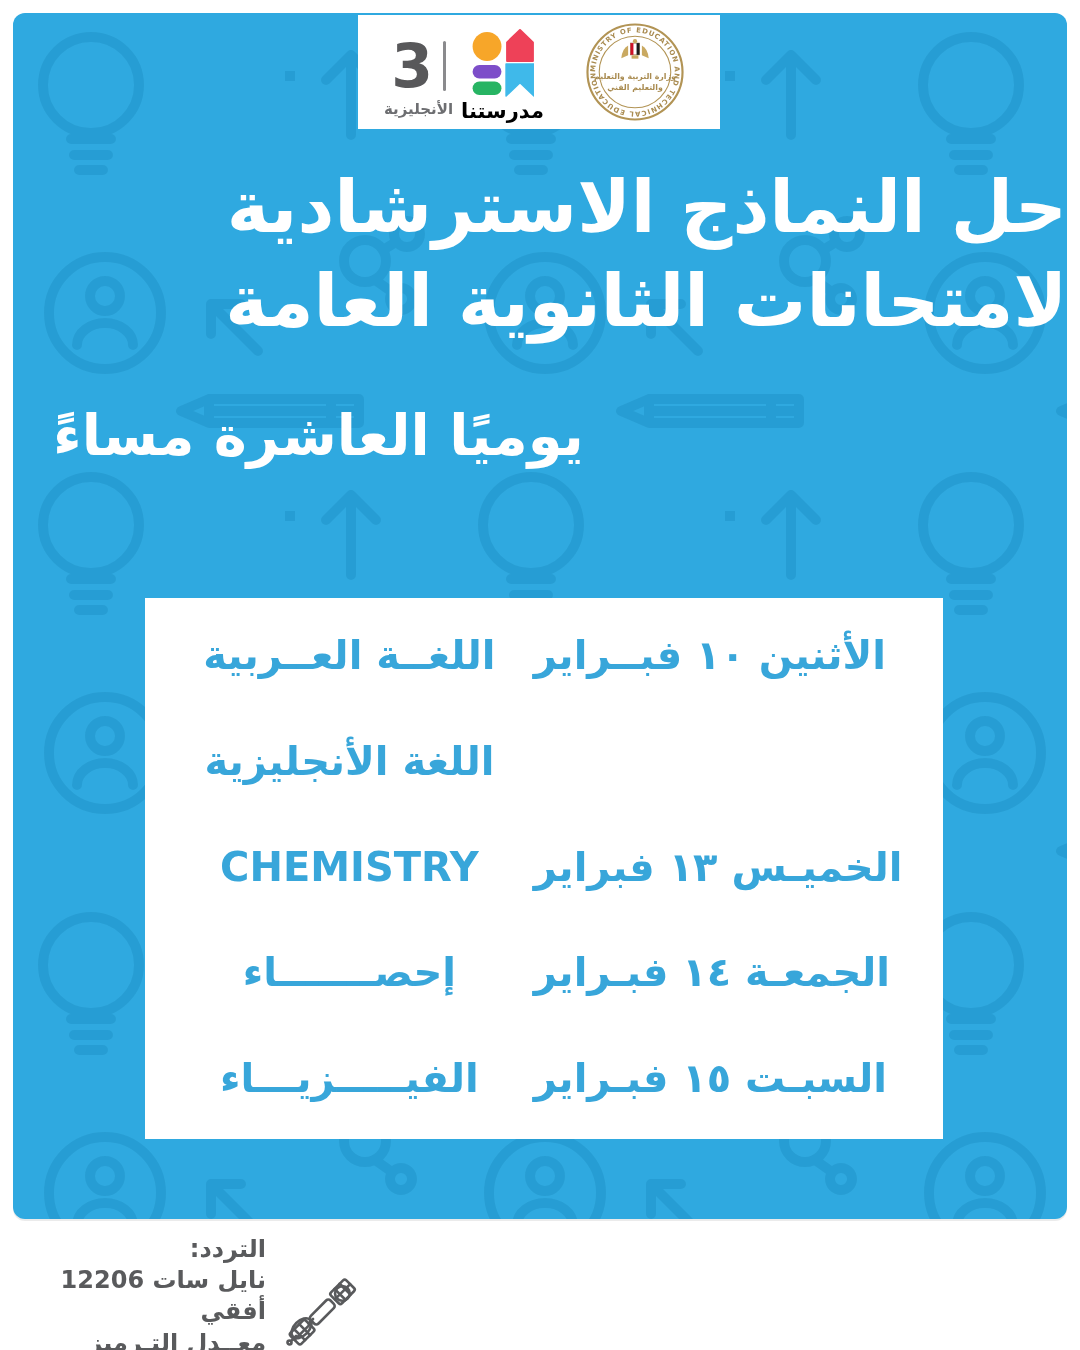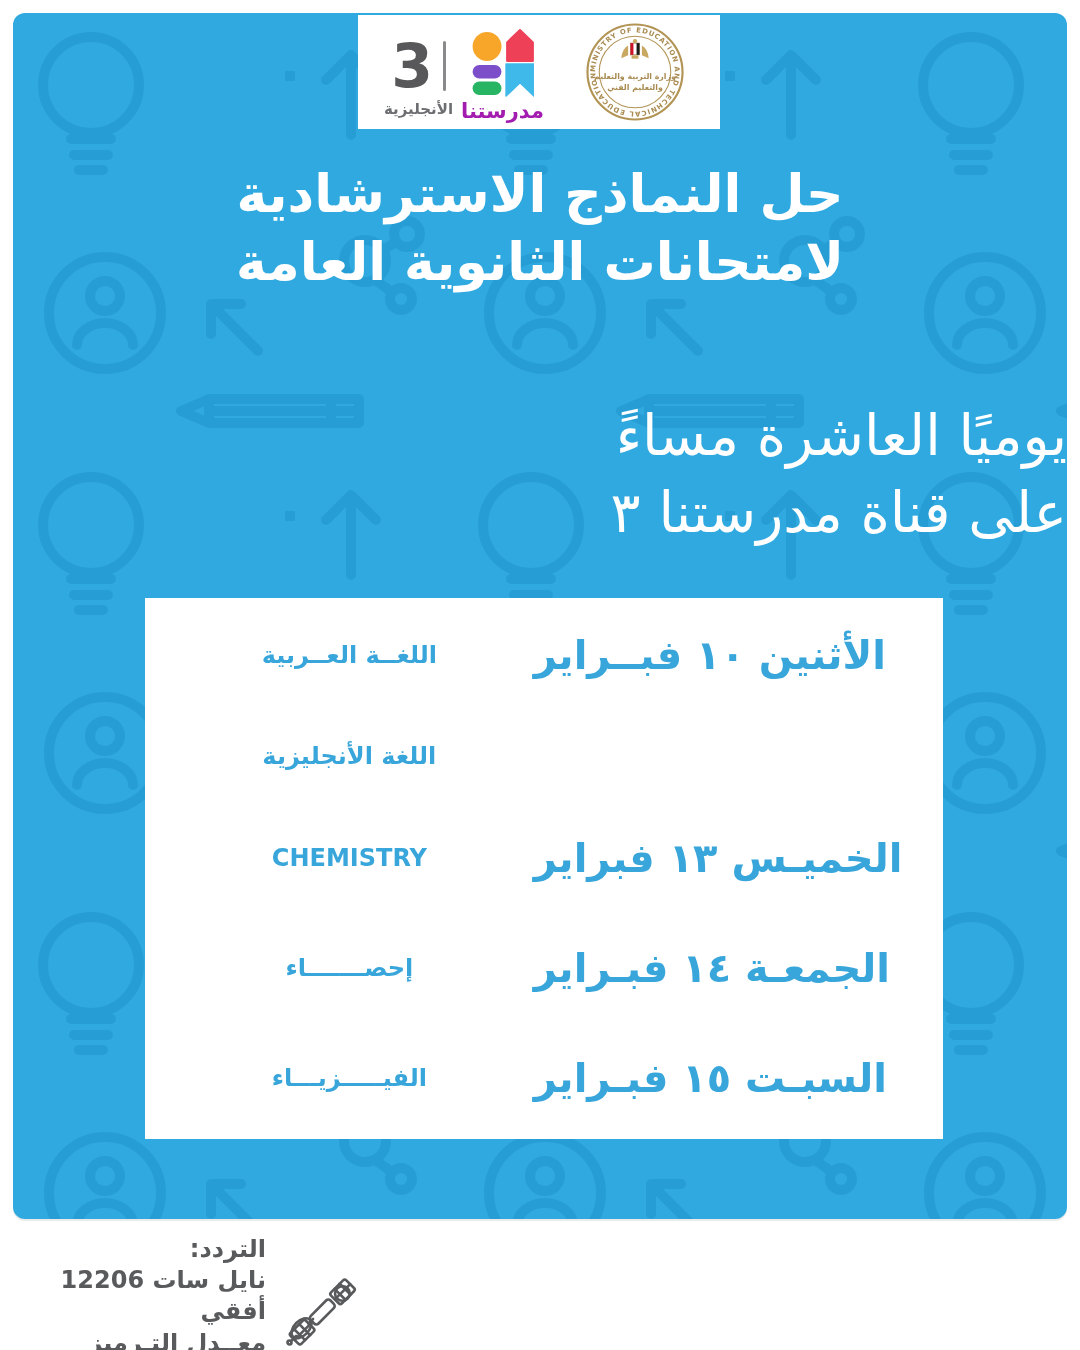--- a/index.html
+++ b/index.html
@@ -32,52 +32,52 @@
   }
   .ch3 { display: flex; flex-direction: column; align-items: center; margin-top: 10px; }
   .ch3-row { display: flex; align-items: center; }
   .ch3-num {
     font-size: 60px; font-weight: bold; color: #58585a; line-height: 1;
   }
   .ch3-bar { width: 3px; height: 50px; background: #8a8a8d; margin-left: 10px; border-radius: 2px; }
   .ch3-label { font-size: 15px; font-weight: bold; color: #6d6e71; margin-top: 4px; }
 
   .brand { display: flex; flex-direction: column; align-items: center; margin-left: 8px; margin-top: 8px; }
-  .brand-label { font-size: 21px; font-weight: bold; color: #a21caf; margin-top: 2px; }
+  .brand-label { font-size: 21px; font-weight: bold; color: #000000; margin-top: 2px; }
 
   .seal { margin-left: auto; margin-right: 26px; }
 
   
   .title {
     position: absolute; left: 0; right: 0; top: 148px;
-    text-align: center; color: #ffffff;
-    font-size: 52px; font-weight: bold; line-height: 1.3;
+    text-align: right; color: #ffffff;
+    font-size: 72px; font-weight: bold; line-height: 1.3;
     direction: rtl; margin: 0;
   }
   .subtitle {
     position: absolute; left: 0; right: 0; top: 384px;
-    text-align: right; color: #ffffff;
-    font-size: 56px; font-weight: normal; line-height: 1.38;
+    text-align: left; color: #ffffff;
+    font-size: 56px; font-weight: bold; line-height: 1.38;
     direction: rtl; margin: 0; padding-left: 40px;
   }
 
   
   .card {
     position: absolute; left: 132px; top: 585px;
     width: 798px; height: 541px;
     background: #ffffff;
     box-sizing: border-box;
     padding: 34px 26px 38px 30px;
     display: flex; flex-direction: column; justify-content: space-between;
   }
   .row { display: flex; align-items: center; }
   .subject {
     width: 47%; text-align: center;
     direction: rtl;
-    font-size: 24px; font-weight: bold; color: #38a6da;
+    font-size: 40px; font-weight: bold; color: #38a6da;
   }
   .date {
     flex: 1; text-align: left;
     direction: rtl;
     font-size: 40px; font-weight: bold; color: #38a6da;
     padding-left: 10px;
   }
 
   
   .footer {
@@ -173,21 +173,20 @@
       </svg>
     </div>
 
     <h1 class="title">
       <span>حل النماذج الاسترشادية</span><br>
       <span>لامتحانات الثانوية العامة</span>
     </h1>
 
     <h2 class="subtitle">
       <span>يوميًا العاشرة مساءً</span><br>
-      <span>على قناة مدرستنا ٣</span>
     </h2>
 
     <div class="card">
       <div class="row">
         <div class="subject">اللغــة العــربية</div>
         <div class="date">الأثنين ١٠ فبــراير</div>
       </div>
       <div class="row">
         <div class="subject">اللغة الأنجليزية</div>
       </div>

